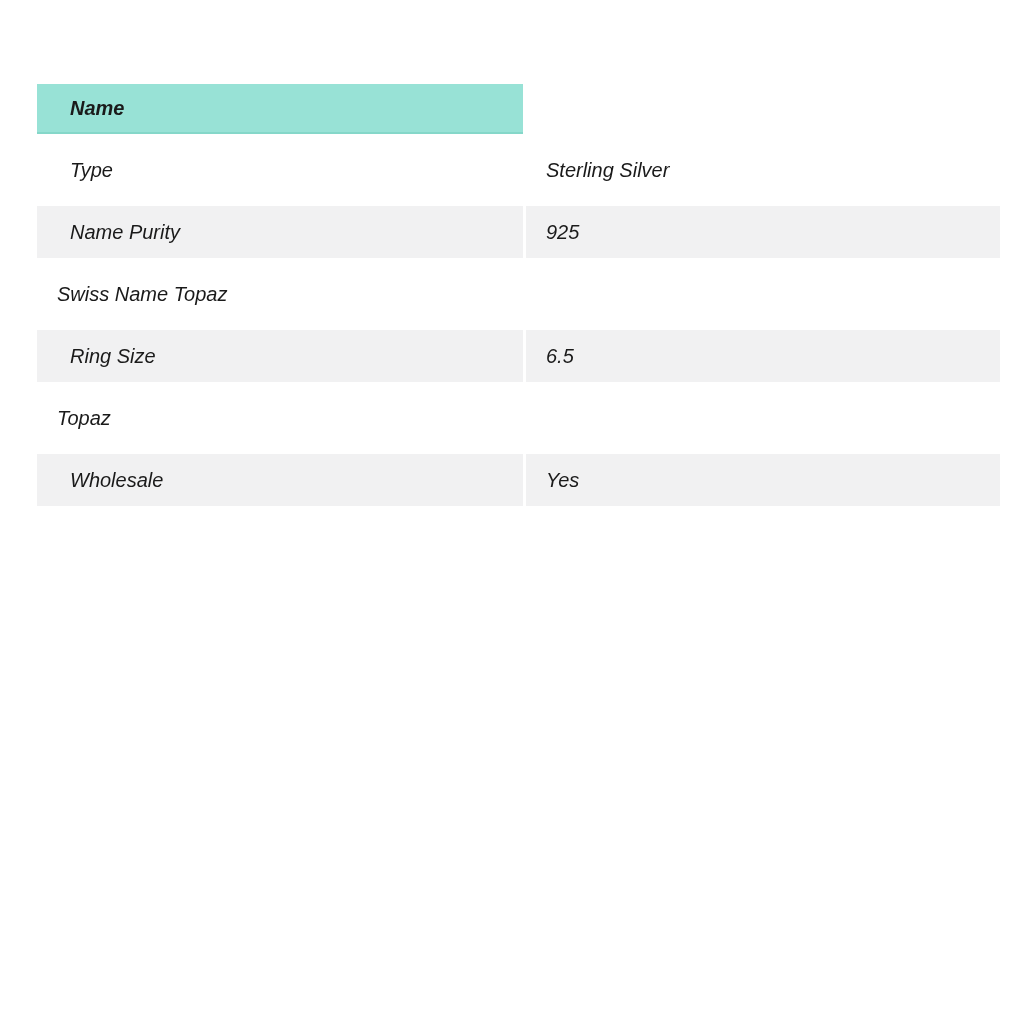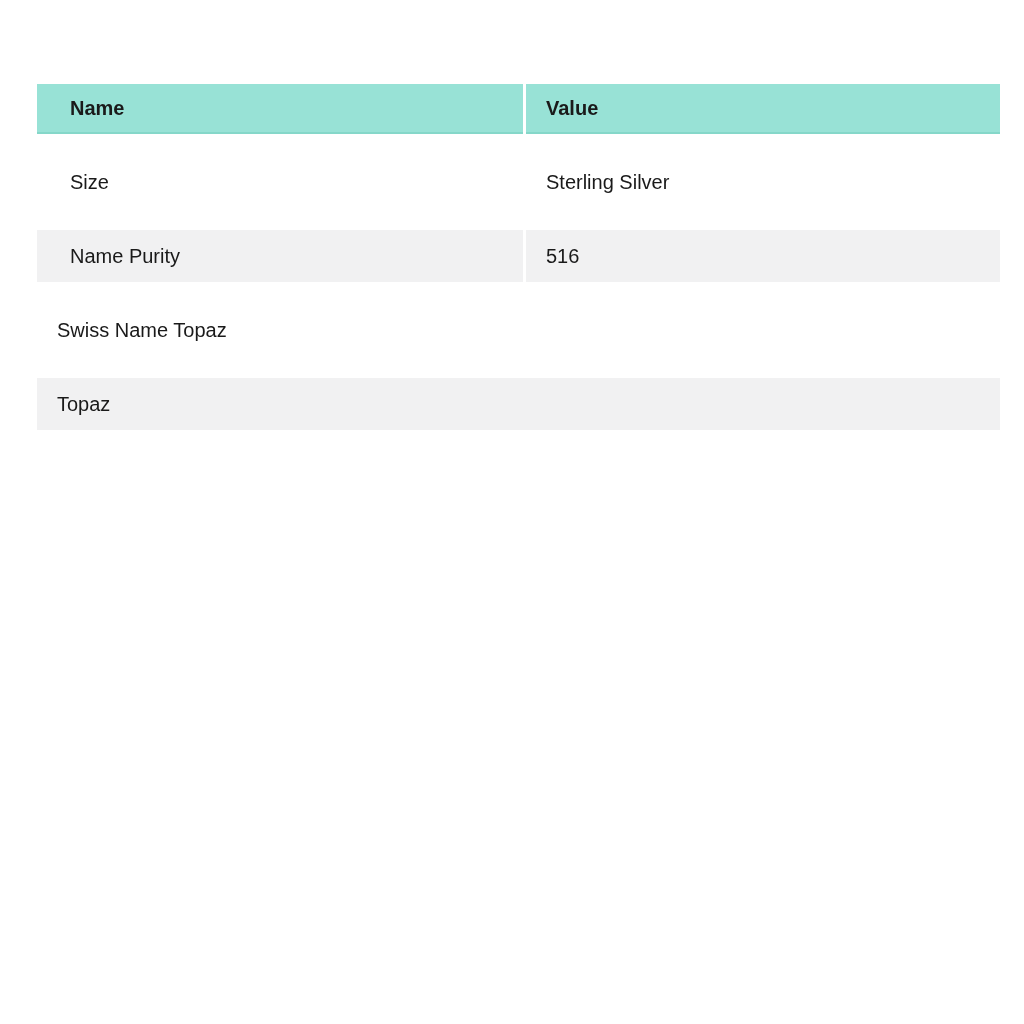--- a/index.html
+++ b/index.html
@@ -15,21 +15,22 @@
     .attr-table {
       position: absolute;
       left: 37px;
       top: 84px;
       width: 963px;
     }
     .row {
       display: flex;
       column-gap: 3px;
       height: 52px;
-      margin-bottom: 22px;
+      margin-bottom: 10px;
+      font-style: italic;
     }
     .cell {
       display: flex;
       align-items: center;
       height: 100%;
       font-size: 20px;
       line-height: 1;
       background: transparent;
     }
     .cell-name {
@@ -53,33 +54,40 @@
       background: var(--row-alt-bg, #f1f1f2);
     }
   </style>
 </head>
 <body>
 
 <div class="attr-table">
 
   <div class="row header-row">
     <div class="cell cell-name">Name</div>
-    <div class="cell cell-value">Value</div>
   </div>
 
   <div class="rows">
     <div class="row">
-      <div class="cell cell-name">Size</div>
+      <div class="cell cell-name">Type</div>
       <div class="cell cell-value">Sterling Silver</div>
     </div>
     <div class="row">
       <div class="cell cell-name">Name Purity</div>
-      <div class="cell cell-value">516</div>
+      <div class="cell cell-value">925</div>
     </div>
     <div class="row">
       <div class="cell cell-value">Swiss Name Topaz</div>
     </div>
     <div class="row">
+      <div class="cell cell-name">Ring Size</div>
+      <div class="cell cell-value">6.5</div>
+    </div>
+    <div class="row">
       <div class="cell cell-value">Topaz</div>
+    </div>
+    <div class="row">
+      <div class="cell cell-name">Wholesale</div>
+      <div class="cell cell-value">Yes</div>
     </div>
   </div>
 
 </div>
 
 </body></html>

